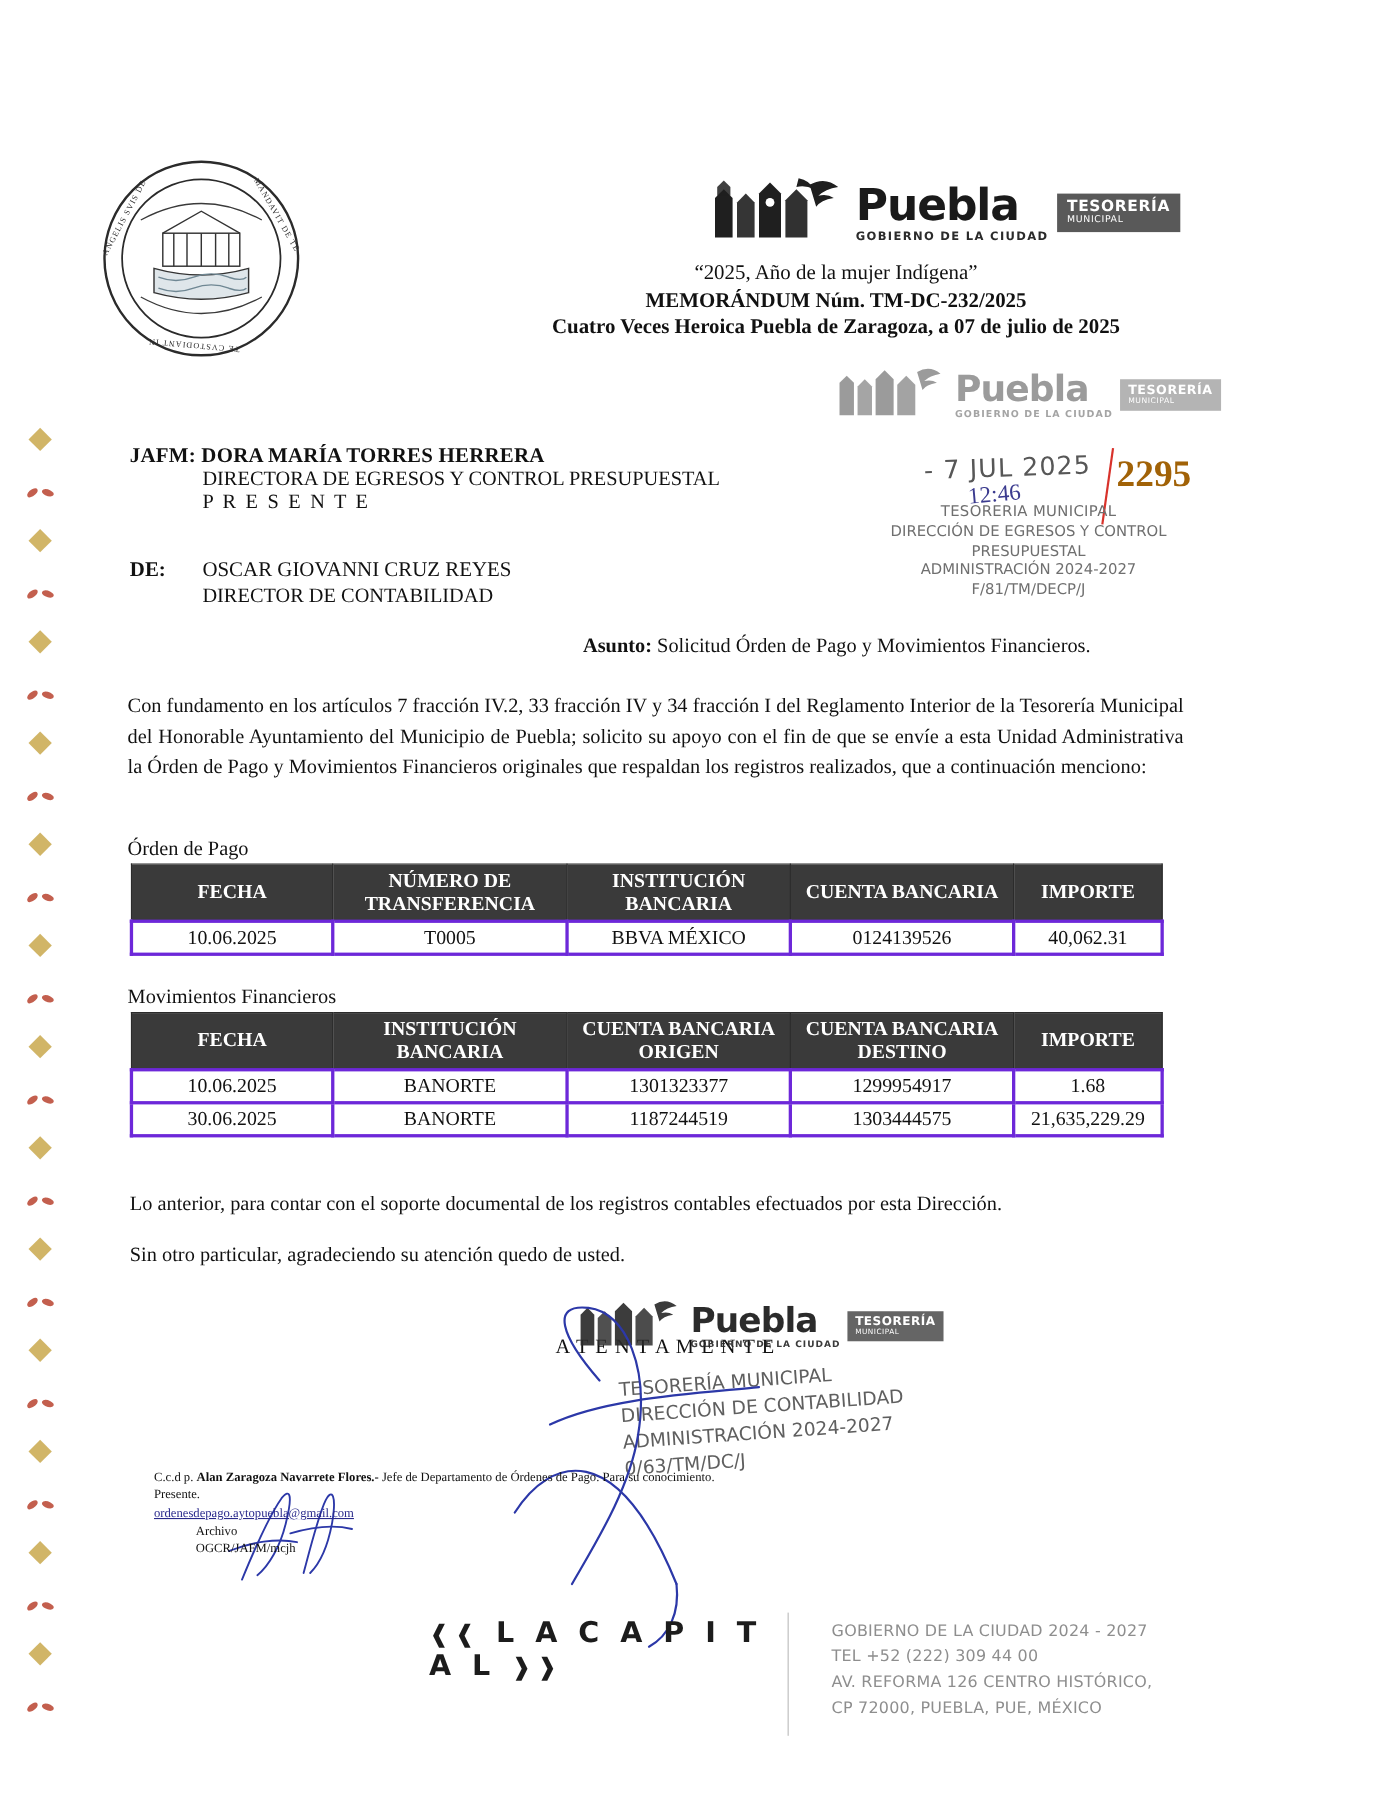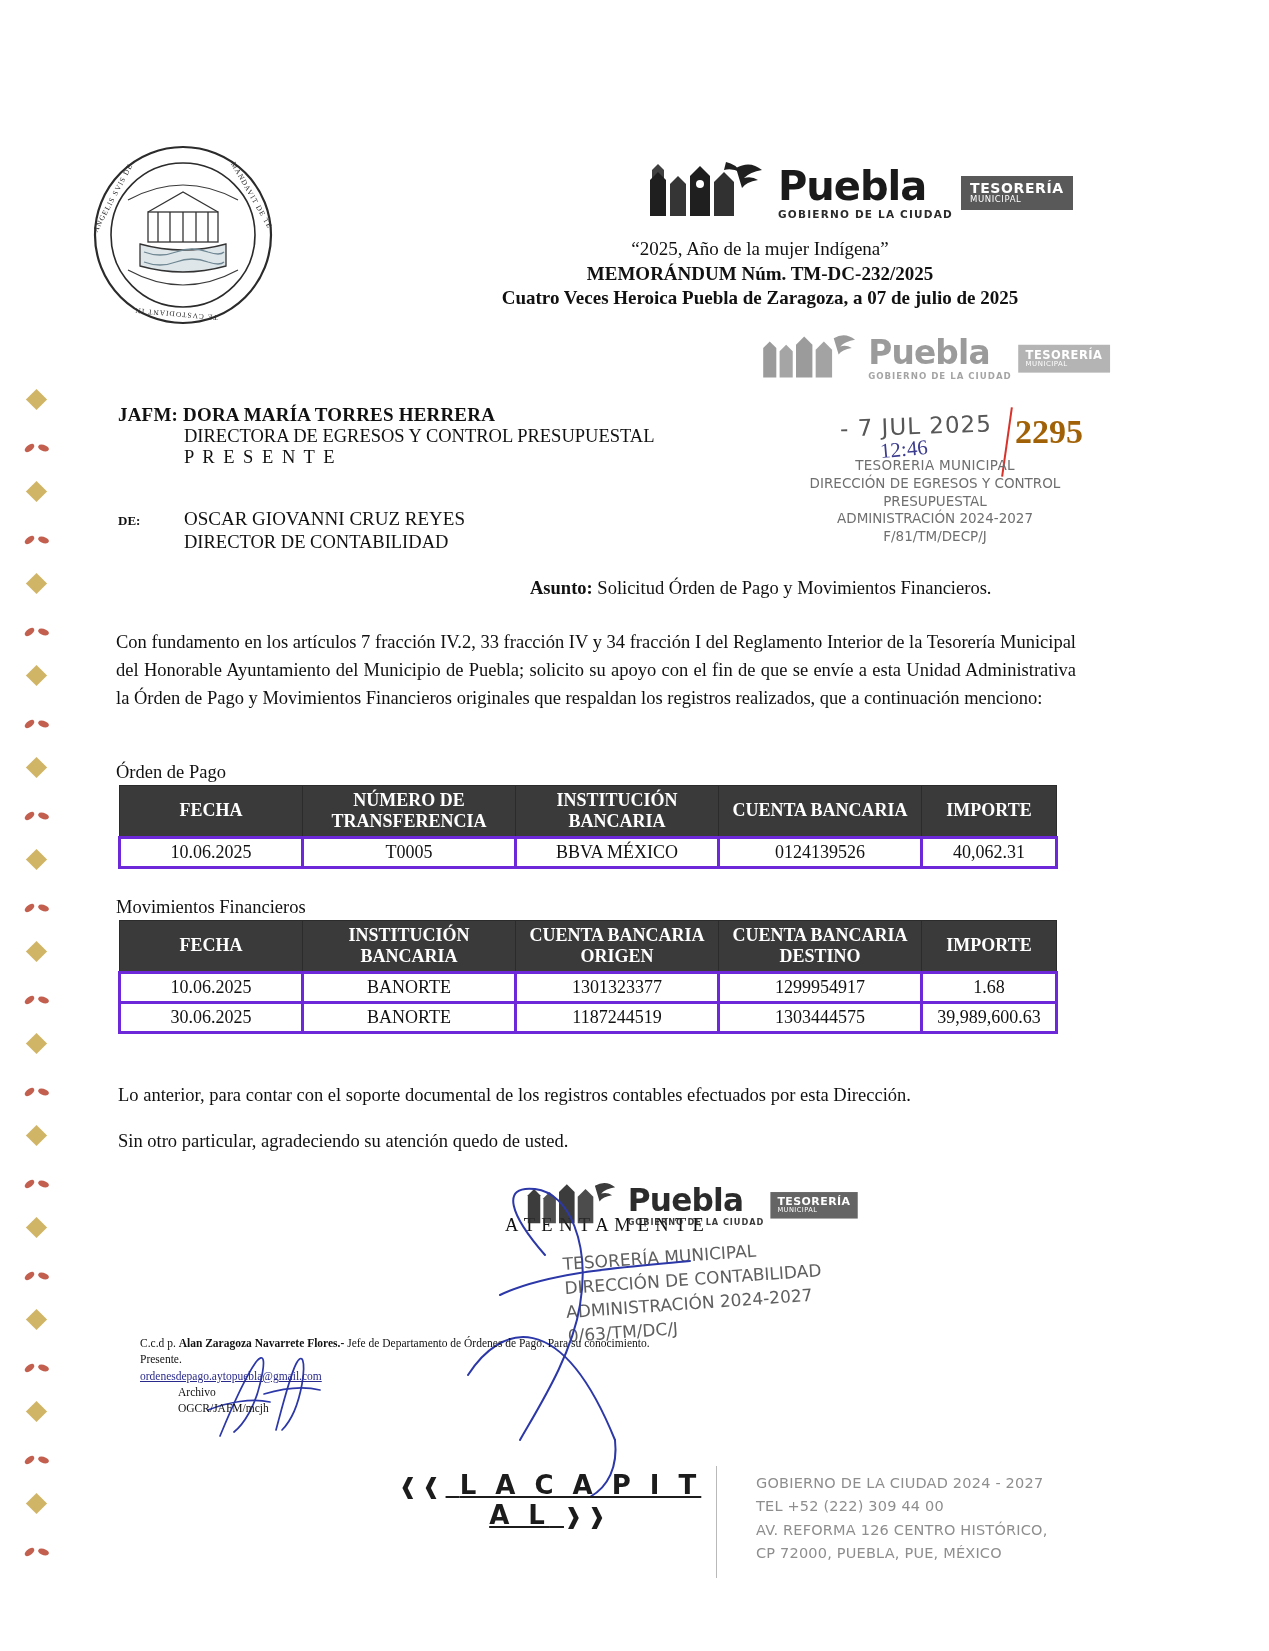--- a/index.html
+++ b/index.html
@@ -164,21 +164,21 @@
 
   .de-block {
     position: absolute;
     left: 118px;
     top: 508px;
     width: 680px;
   }
   .de-block .de-label {
     display: inline-block;
     width: 66px;
-    font-size: 13px;
+    font-size: 19px;
     font-weight: bold;
   }
   .de-block .de-name {
     font-size: 19px;
     font-weight: normal;
   }
   .de-block .de-role {
     font-size: 18.5px;
     margin-left: 66px;
     display: block;
@@ -357,24 +357,23 @@
     text-decoration: underline;
   }
   .ccp .indent { margin-left: 38px; display: block; }
 
   
   .brand {
     position: absolute;
     left: 390px;
     top: 1470px;
     width: 320px;
-    text-align: center;
+    text-align: left;
     font-family: "DejaVu Sans", sans-serif;
     color: #1c1c1c;
-    text-decoration: underline;
   }
   .brand .line1 {
     font-size: 26px;
     font-weight: bold;
     letter-spacing: 5px;
   }
   .brand .line2 {
     font-size: 40px;
     font-weight: bold;
     letter-spacing: 2px;
@@ -682,21 +681,21 @@
       <td>BANORTE</td>
       <td>1301323377</td>
       <td>1299954917</td>
       <td>1.68</td>
     </tr>
     <tr>
       <td>30.06.2025</td>
       <td>BANORTE</td>
       <td>1187244519</td>
       <td>1303444575</td>
-      <td>39,989,600.63</td>
+      <td>21,635,229.29</td>
     </tr>
   </tbody>
 </table>
 
 <div class="closing1">Lo anterior, para contar con el soporte documental de los registros contables efectuados por esta Dirección.</div>
 <div class="closing2">Sin otro particular, agradeciendo su atención quedo de usted.</div>
 <div class="atentamente">A T E N T A M E N T E</div>
 
 <div id="sign-logo" class="puebla-logo">
   <span class="puebla-mark">

